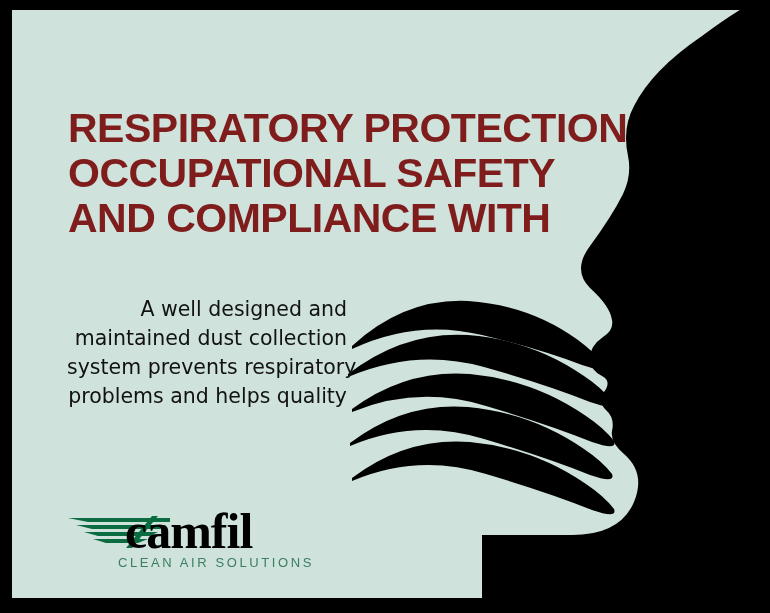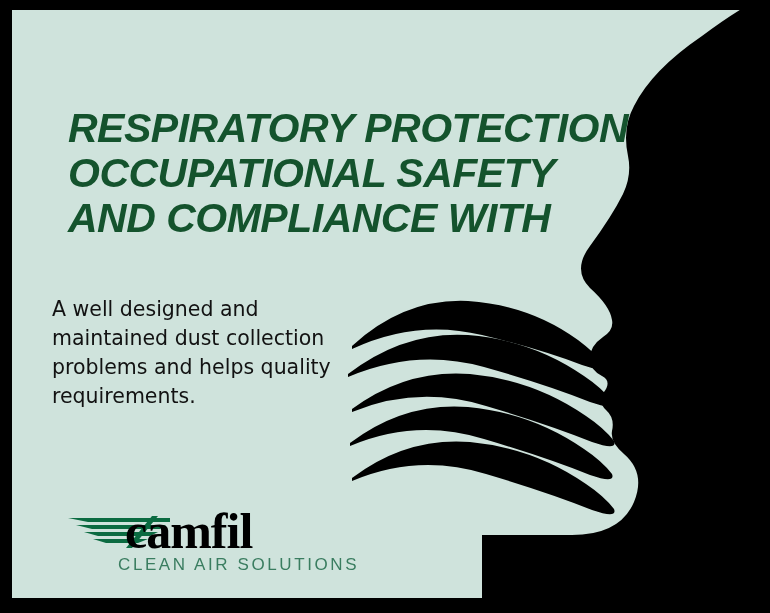--- a/index.html
+++ b/index.html
@@ -58,37 +58,37 @@
     position: absolute;
     left: 56px;
     top: 96px;
     width: 600px;
     margin: 0;
     font-family: "Liberation Sans Narrow", "Liberation Sans", sans-serif;
     font-weight: bold;
     font-size: 41px;
     line-height: 45px;
     letter-spacing: -0.5px;
-    color: #14532d;
+    color: #7f1d1d;
     text-transform: uppercase;
-    font-style: italic;
   }
   #headline .hl-line { display: block; white-space: nowrap; }
 
   #body-copy {
     position: absolute;
-    left: 40px;
+    left: 55px;
     top: 285px;
     width: 280px;
     margin: 0;
     font-family: "DejaVu Sans", sans-serif;
     font-weight: 400;
     font-size: 20.5px;
     line-height: 29px;
     color: #121212;
+    text-align: right;
   }
   #body-copy .bc-line { display: block; white-space: nowrap; }
 
   
   #logo {
     position: absolute;
     left: 54px;
     top: 494px;
     width: 260px;
     height: 76px;
@@ -112,21 +112,21 @@
     letter-spacing: -1px;
     color: #000000;
   }
   #logo-tagline {
     position: absolute;
     left: 52px;
     top: 51px;
     margin: 0;
     font-family: "Liberation Sans", sans-serif;
     font-weight: 400;
-    font-size: 17px;
+    font-size: 13px;
     letter-spacing: 2.6px;
     color: #3a7d60;
     white-space: nowrap;
   }
 </style>
 </head>
 <body>
 
 <div id="poster">
 
@@ -210,22 +210,22 @@
 
     <h1 id="headline">
       <span class="hl-line">RESPIRATORY PROTECTION</span>
       <span class="hl-line">OCCUPATIONAL SAFETY</span>
       <span class="hl-line">AND COMPLIANCE WITH</span>
     </h1>
 
     <p id="body-copy">
       <span class="bc-line">A well designed and</span>
       <span class="bc-line">maintained dust collection</span>
+      <span class="bc-line">system prevents respiratory</span>
       <span class="bc-line">problems and helps quality</span>
-      <span class="bc-line">requirements.</span>
     </p>
 
     <div id="logo">
       <svg id="logo-wing" viewBox="0 0 110 42" preserveAspectRatio="none" aria-hidden="true">
         <g fill="#0b6b41">
           <path d="M 2 10 L 104 10 L 104 14 L 22 14 Z"></path>
           <path d="M 10 17 L 100 17 L 94 21 L 26 21 Z"></path>
           <path d="M 18 24 L 92 24 L 84 28 L 32 28 Z"></path>
           <path d="M 27 31 L 82 31 L 72 35 L 40 35 Z"></path>
           <path d="M 86 8 L 92 8 L 66 40 L 60 40 Z"></path>

